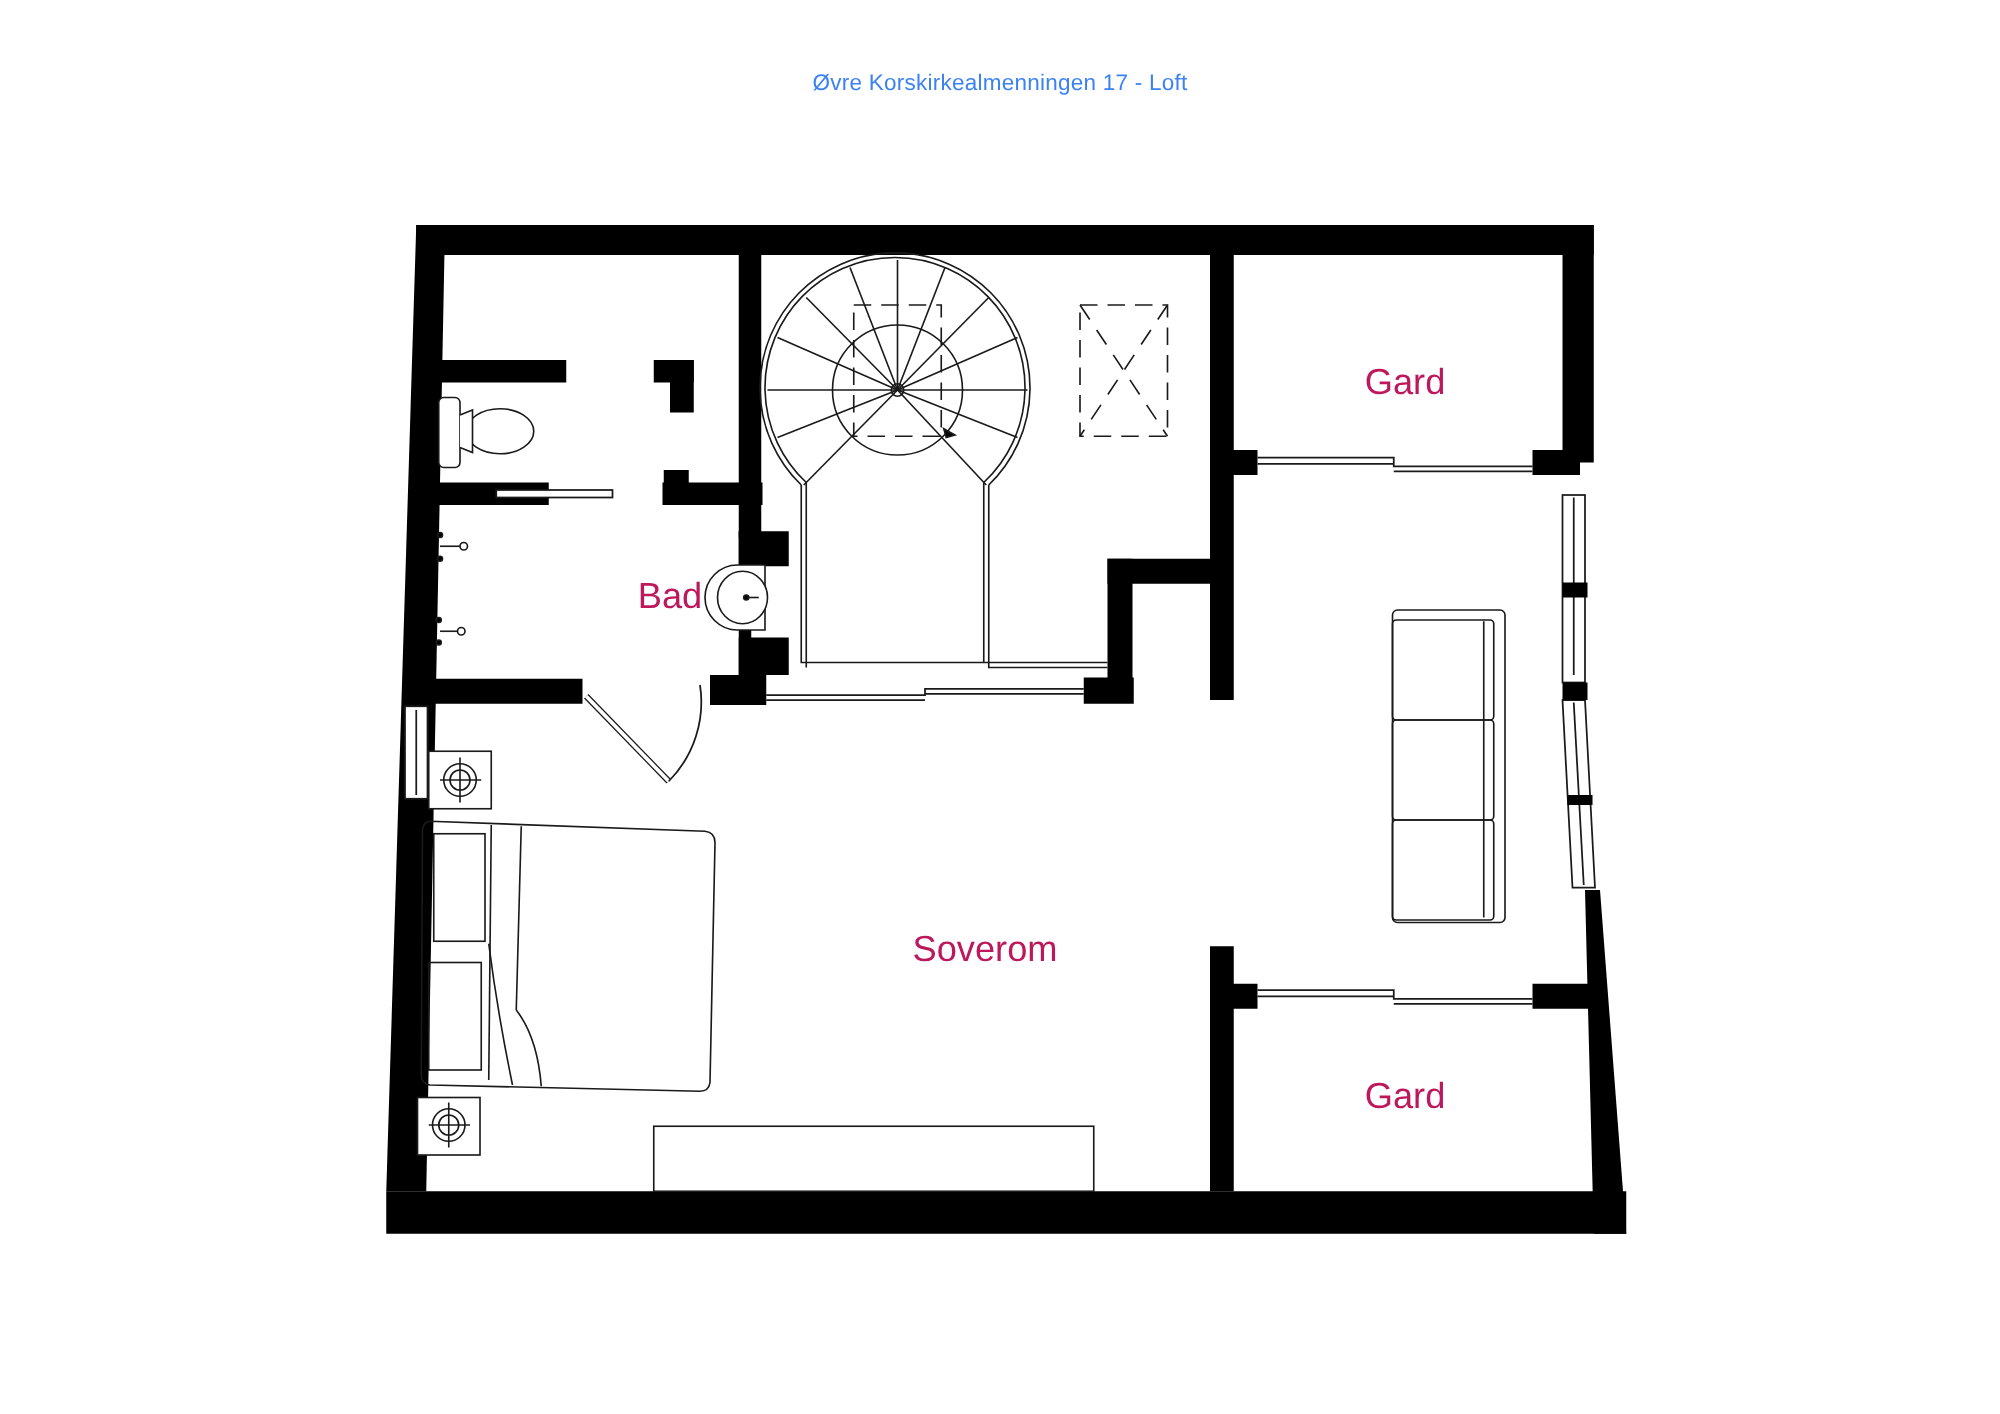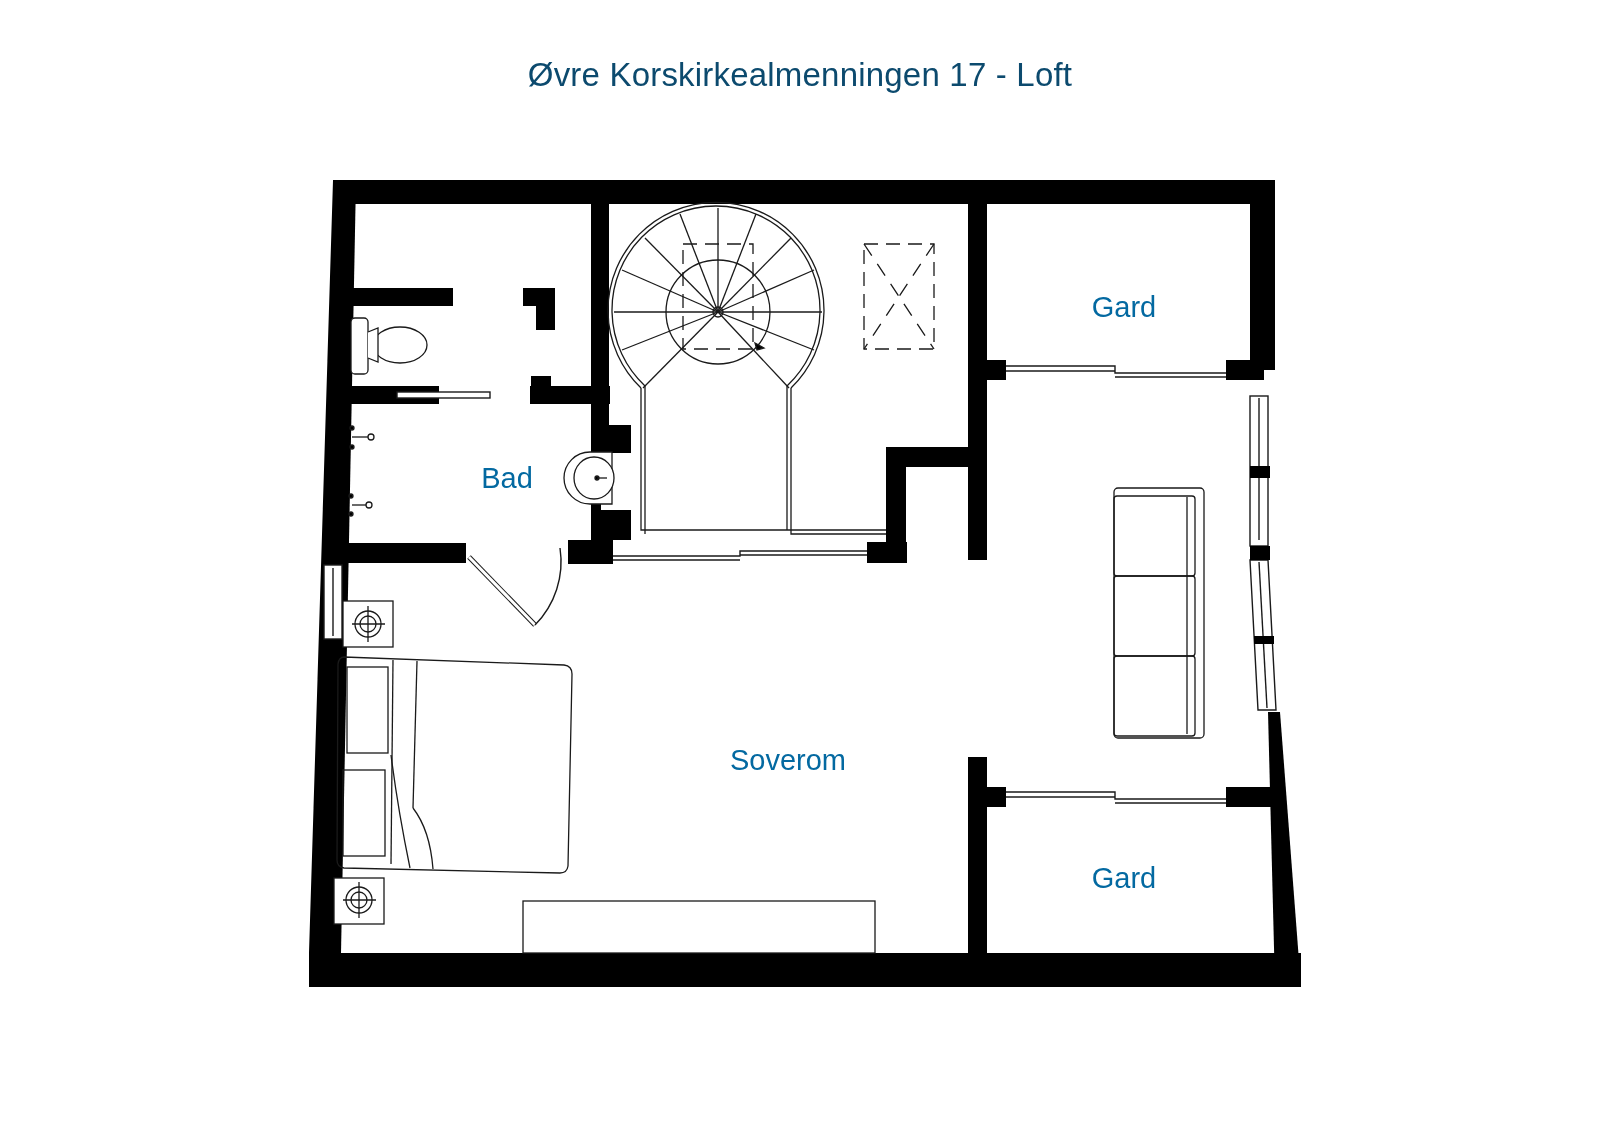--- a/index.html
+++ b/index.html
@@ -1,19 +1,19 @@
 <!DOCTYPE html>
 <html><head>
 <meta charset="utf-8">
 <style>
   html, body { margin: 0; padding: 0; background: #ffffff; }
   body { width: 1600px; height: 1131px; position: relative; overflow: hidden; font-family: "Liberation Sans", sans-serif; }
-  .title { position: absolute; left: 0; top: 56px; width: 1600px; text-align: center; font-size: 33px; color: #0c4a6e; letter-spacing: 0.2px; }
+  .title { position: absolute; left: 0; top: 56px; width: 1600px; text-align: center; font-size: 18px; color: #3b82f6; letter-spacing: 0.2px; }
   svg.plan { position: absolute; left: 0; top: 0; }
-  .room-label { position: absolute; font-size: 29px; color: #0369a1; transform: translate(-50%, -50%); white-space: nowrap; }
+  .room-label { position: absolute; font-size: 29px; color: #be185d; transform: translate(-50%, -50%); white-space: nowrap; }
 </style>
 </head>
 <body>
 
 <div class="title">Øvre Korskirkealmenningen 17 - Loft</div>
 
 <svg class="plan" width="1600" height="1131" viewBox="0 0 1600 1131">
   <g fill="#000">
 
     <rect x="333" y="180" width="942" height="24"></rect>
@@ -179,16 +179,16 @@
     <rect x="334" y="878" width="50" height="46"></rect>
     <circle cx="359" cy="900" r="13" fill="none"></circle>
     <circle cx="359" cy="900" r="8" fill="none"></circle>
     <line x1="343" y1="900" x2="376" y2="900"></line>
       <line x1="359" y1="882" x2="359" y2="918"></line>
   </g>
 
   <rect x="523" y="901" width="352" height="52" fill="none" stroke="#1a1a1a" stroke-width="1.3"></rect>
 </svg>
 
-<div class="room-label" style="left:507px;top:478px">Bad</div>
+<div class="room-label" style="left:536px;top:478px">Bad</div>
 <div class="room-label" style="left:788px;top:760px">Soverom</div>
 <div class="room-label" style="left:1124px;top:307px">Gard</div>
 <div class="room-label" style="left:1124px;top:878px">Gard</div>
 
 </body></html>

